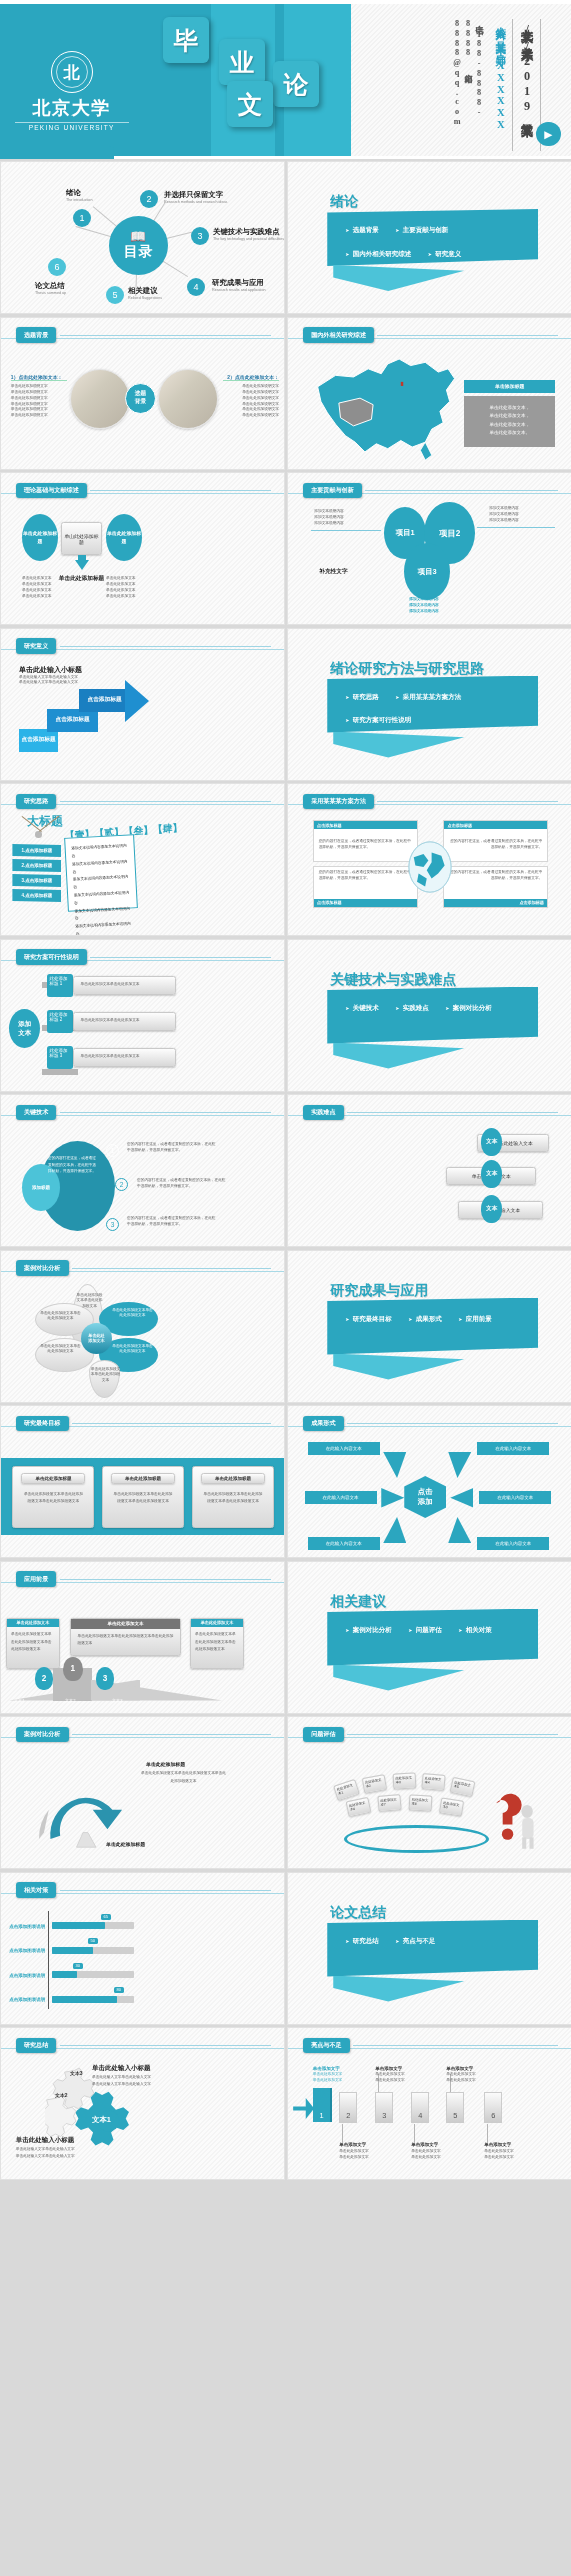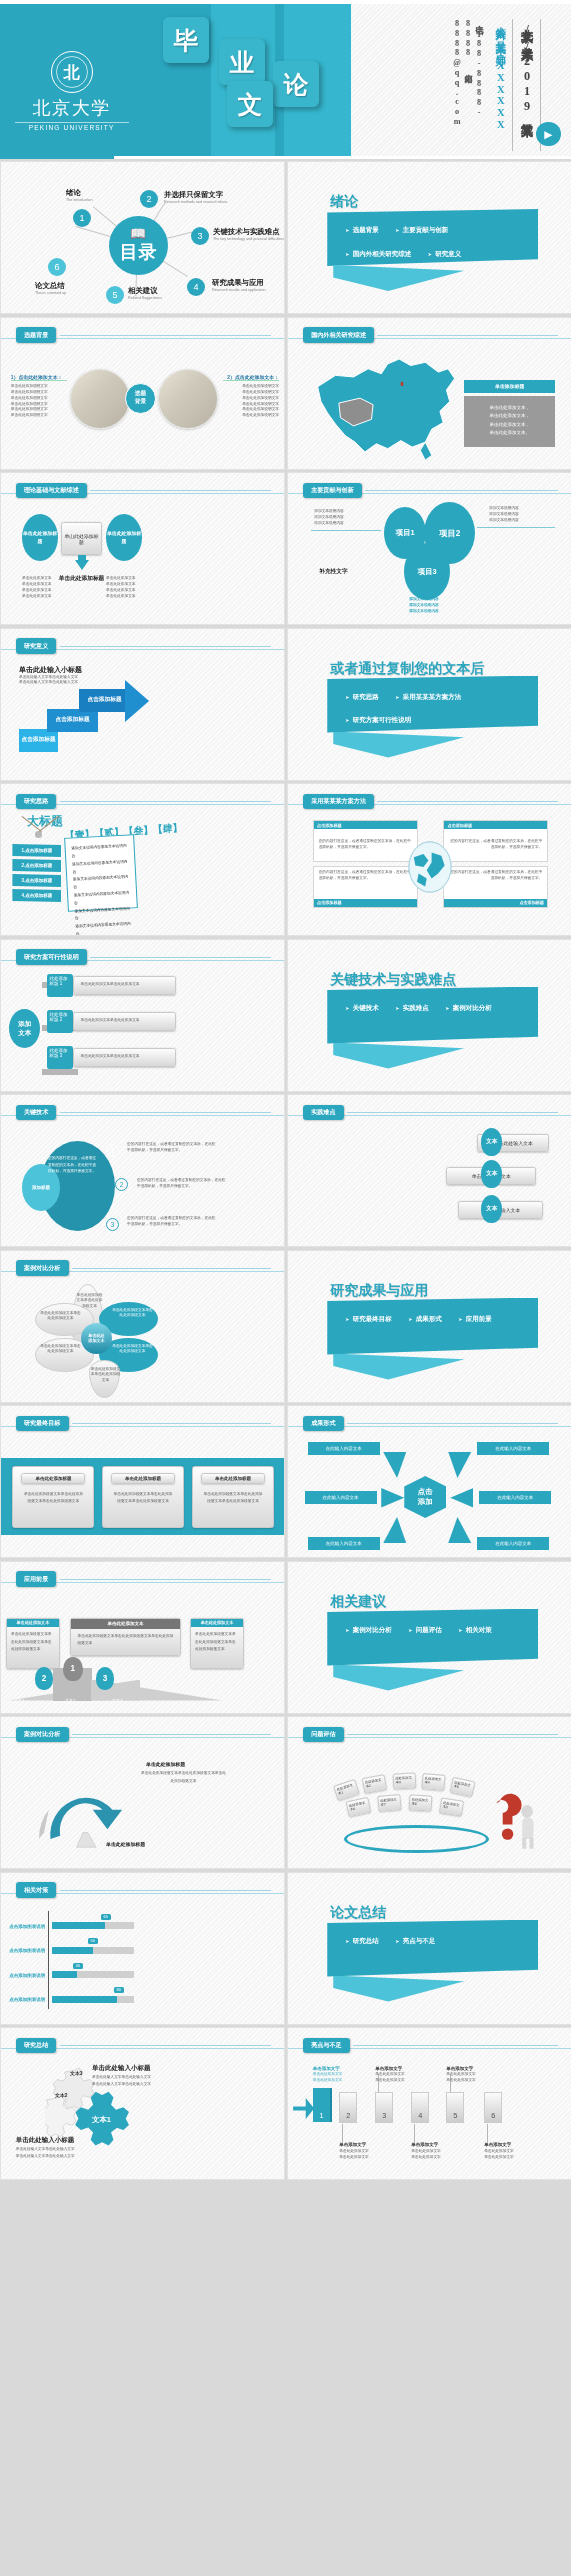--- a/index.html
+++ b/index.html
@@ -23,21 +23,21 @@
   .cv-b1 { left:163px; top:17px; width:46px; height:46px; font-size:24.5px; }
   .cv-b2 { left:219px; top:39px; width:46px; height:46px; font-size:24.5px; }
   .cv-b3 { left:273px; top:61px; width:46px; height:46px; font-size:24.5px; }
   .cv-b4 { left:227px; top:81px; width:46px; height:46px; font-size:24.5px; }
   .cv-logo { position:absolute; left:14.7px; top:51px; width:114px; text-align:center; color:#fff; }
   .seal { width:42px; height:42px; border:1.6px solid #fff; border-radius:50%; margin:0 auto 3.3px;
           position:relative; display:flex; align-items:center; justify-content:center; }
   .seal::before { content:""; position:absolute; left:4.1px; top:4.1px; right:4.1px; bottom:4.1px;
                   border:0.8px solid rgba(255,255,255,.7); border-radius:50%; }
   .seal-glyph { font-size:16.3px; font-weight:bold; line-height:1; }
-  .cv-cn { font-size:18px; font-weight:normal; letter-spacing:1.6px; font-family:"Liberation Serif","DejaVu Serif",serif; }
+  .cv-cn { font-size:18px; font-weight:bold; letter-spacing:1.6px; font-family:"Liberation Serif","DejaVu Serif",serif; }
   .cv-en { font-size:6.5px; letter-spacing:1.2px; margin-top:1.6px; border-top:0.8px solid rgba(255,255,255,.6); padding-top:1.6px; }
   .cover-right { position:absolute; left:351px; top:4.1px; width:221px; height:152px;
                  background:repeating-linear-gradient(135deg,#f2f2f2 0 1.6px,#fafafa 1.6px 3.3px); }
   .vtext-wrap { position:absolute; right:31px; top:14.7px; display:flex; flex-direction:row-reverse; gap:0; height:132px; }
   .vt { writing-mode:vertical-rl; text-orientation:upright; font-size:10.6px; font-weight:bold;
         padding:0 4.9px; letter-spacing:0.8px; font-family:"Liberation Serif","DejaVu Serif",serif; }
   .vt.a { color:#444; font-size:12.3px; border-right:0.8px solid #bbb; }
   .vt.b { color:#29a3c4; border-right:0.8px solid #bbb; }
   .vt.c { color:#555; font-size:8.2px; }
   .play-btn { position:absolute; right:11.4px; bottom:9.8px; width:24.5px; height:24.5px; border-radius:50%;
@@ -68,21 +68,21 @@
                  clip-path:polygon(0 0,100% 22%,42% 100%,0 48%); }
   .banner ul { list-style:none; padding:11.4px 0 0 18px; }
   .banner li { color:#fff; font-size:6.5px; font-weight:bold; display:inline-block; margin:0 13px 8.2px 0; }
   .banner li::before { content:"\27A4"; font-size:4.9px; margin-right:3.3px; }
 
   
   .toc-hub { position:absolute; left:108px; top:54px; width:59px; height:59px; border-radius:50%;
              background:#2ba6bf; color:#fff; display:flex; flex-direction:column;
              align-items:center; justify-content:center; }
   .toc-hub .book { font-size:13px; line-height:1; }
-  .toc-hub .lbl { font-size:18px; font-weight:bold; letter-spacing:0.8px; margin-top:0.8px; }
+  .toc-hub .lbl { font-size:14px; font-weight:bold; letter-spacing:0.8px; margin-top:0.8px; }
   .toc-node { position:absolute; width:18px; height:18px; border-radius:50%; background:#2ba6bf; color:#fff;
               font-size:9px; display:flex; align-items:center; justify-content:center; }
   .toc-node.lite { background:#4cc3d8; }
   .toc-lab { position:absolute; }
   .toc-lab .cn { font-size:7.4px; font-weight:bold; color:#222; white-space:nowrap; }
   .toc-lab .en { font-size:3.7px; color:#888; white-space:nowrap; }
   .toc-line { position:absolute; height:0.8px; background:#c6c6c6; transform-origin:0 0; }
 
   
   .ph { font-size:3.7px; color:#555; line-height:1.6; }
@@ -352,21 +352,21 @@
         <div style="position:absolute;left:18px;top:100px;width:39px;height:23px;background:#2bb3e8;"></div>
         <div class="arrowstep" style="left:18px;top:100px;width:39px;height:23px;">点击添加标题</div>
         <div style="position:absolute;left:46px;top:80px;width:51px;height:23px;background:#1f8fd0;"></div>
         <div class="arrowstep" style="left:46px;top:80px;width:51px;height:23px;">点击添加标题</div>
         <div style="position:absolute;left:78px;top:60px;width:51px;height:23px;background:#1a7fc1;"></div>
         <div class="arrowstep" style="left:78px;top:60px;width:51px;height:23px;">点击添加标题</div>
         <div style="position:absolute;left:124px;top:51px;width:0;height:0;border-top:21px solid transparent;border-bottom:21px solid transparent;border-left:24.5px solid #1f8fd0;"></div>
       </div>
 
       <div class="slide">
-        <div class="banner-title">或者通过复制您的文本后</div>
+        <div class="banner-title">绪论研究方法与研究思路</div>
         <div class="banner">
           <ul>
             <li>研究思路</li>
             <li>采用某某某方案方法</li>
             <li>研究方案可行性说明</li>
           </ul>
         </div>
         <div class="banner-tail"></div>
       </div>
     </div>

